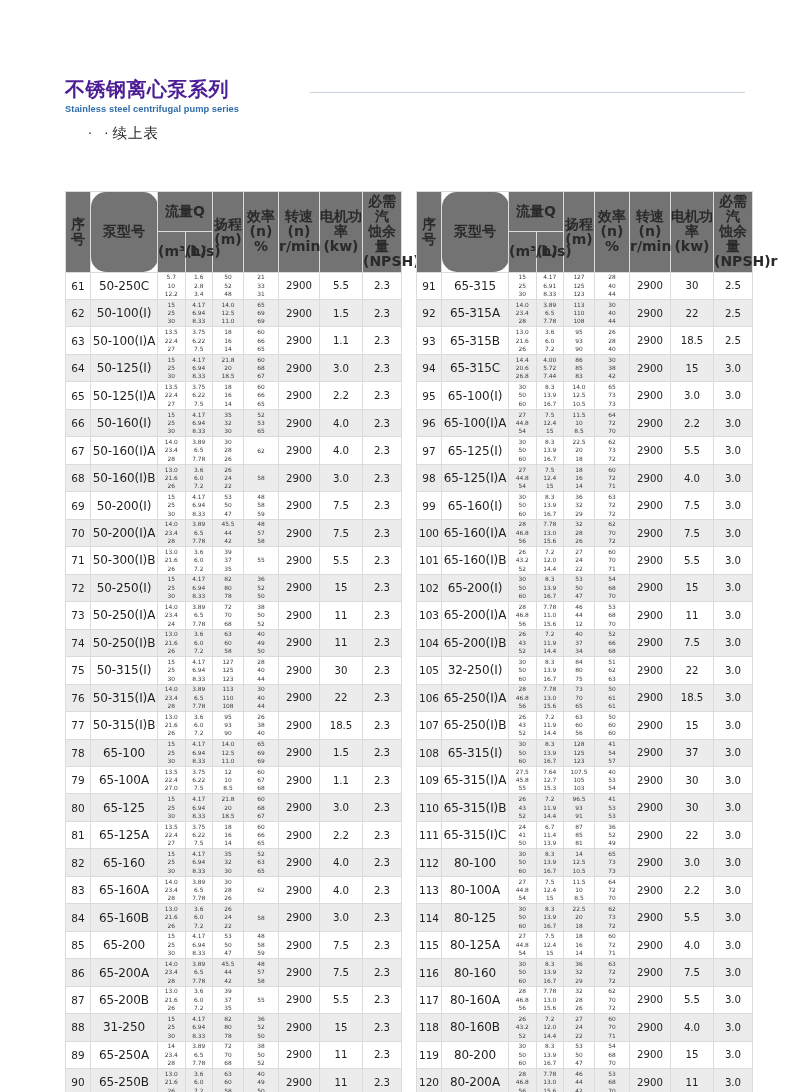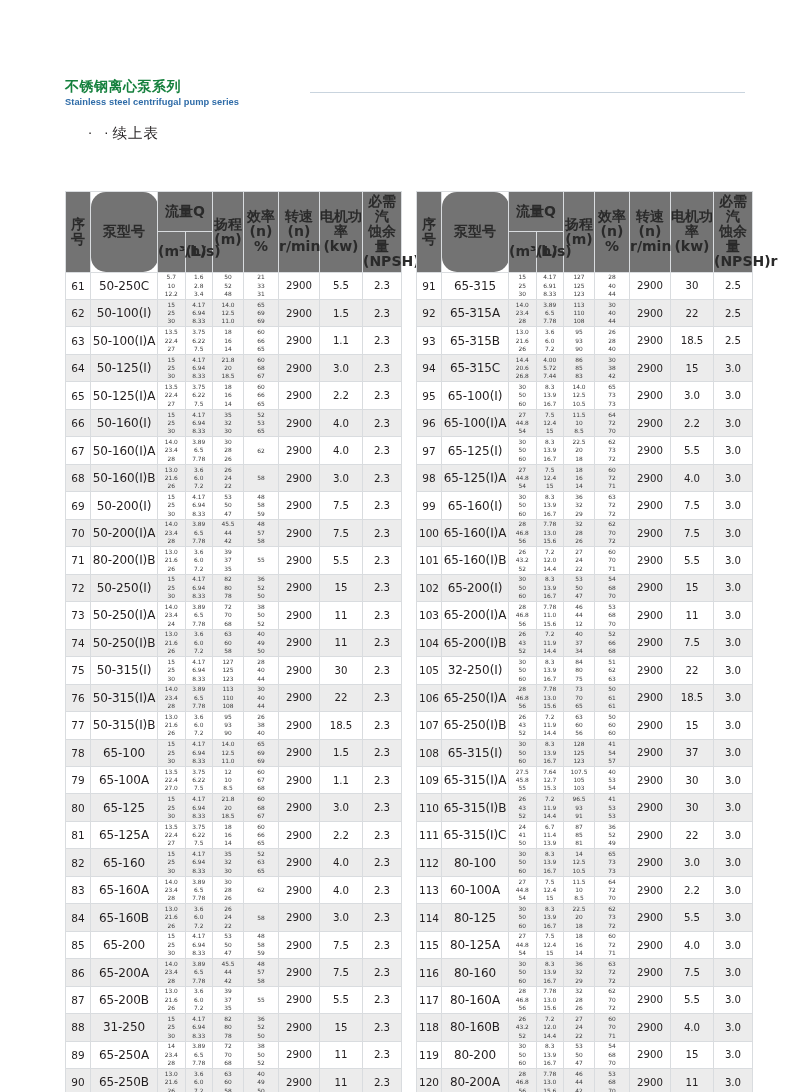--- a/index.html
+++ b/index.html
@@ -22,23 +22,23 @@
   }
 
   
   .doc-header {
     position: absolute;
     left: 65px;
     top: 78px;
     width: 680px;
   }
   .title-cn {
-    font-size: 14px;
+    font-size: 20px;
     font-weight: 700;
-    color: #15803d;
+    color: #4c1d95;
     letter-spacing: 0.5px;
     line-height: 1.15;
     margin: 0;
     font-family: "DejaVu Sans", "Liberation Sans", sans-serif;
   }
   .title-en {
     font-size: 9.3px;
     font-weight: 700;
     color: #2f6ca8;
     margin: 3px 0 0 0;
@@ -469,21 +469,21 @@
               <span>48</span>
               <span>57</span>
               <span>58</span>
             </td>
             <td class="c-big">2900</td>
             <td class="c-big">7.5</td>
             <td class="c-big">2.3</td>
           </tr>
           <tr class="row-plain">
             <td class="c-seq">71</td>
-            <td class="c-model">80-200(I)B</td>
+            <td class="c-model">50-300(I)B</td>
             <td class="c-stack">
               <span>13.0</span>
               <span>21.6</span>
               <span>26</span>
             </td>
             <td class="c-stack">
               <span>3.6</span>
               <span>6.0</span>
               <span>7.2</span>
             </td>
@@ -1634,21 +1634,21 @@
               <span>65</span>
               <span>73</span>
               <span>73</span>
             </td>
             <td class="c-big">2900</td>
             <td class="c-big">3.0</td>
             <td class="c-big">3.0</td>
           </tr>
           <tr class="row-plain">
             <td class="c-seq">113</td>
-            <td class="c-model">60-100A</td>
+            <td class="c-model">80-100A</td>
             <td class="c-stack">
               <span>27</span>
               <span>44.8</span>
               <span>54</span>
             </td>
             <td class="c-stack">
               <span>7.5</span>
               <span>12.4</span>
               <span>15</span>
             </td>

